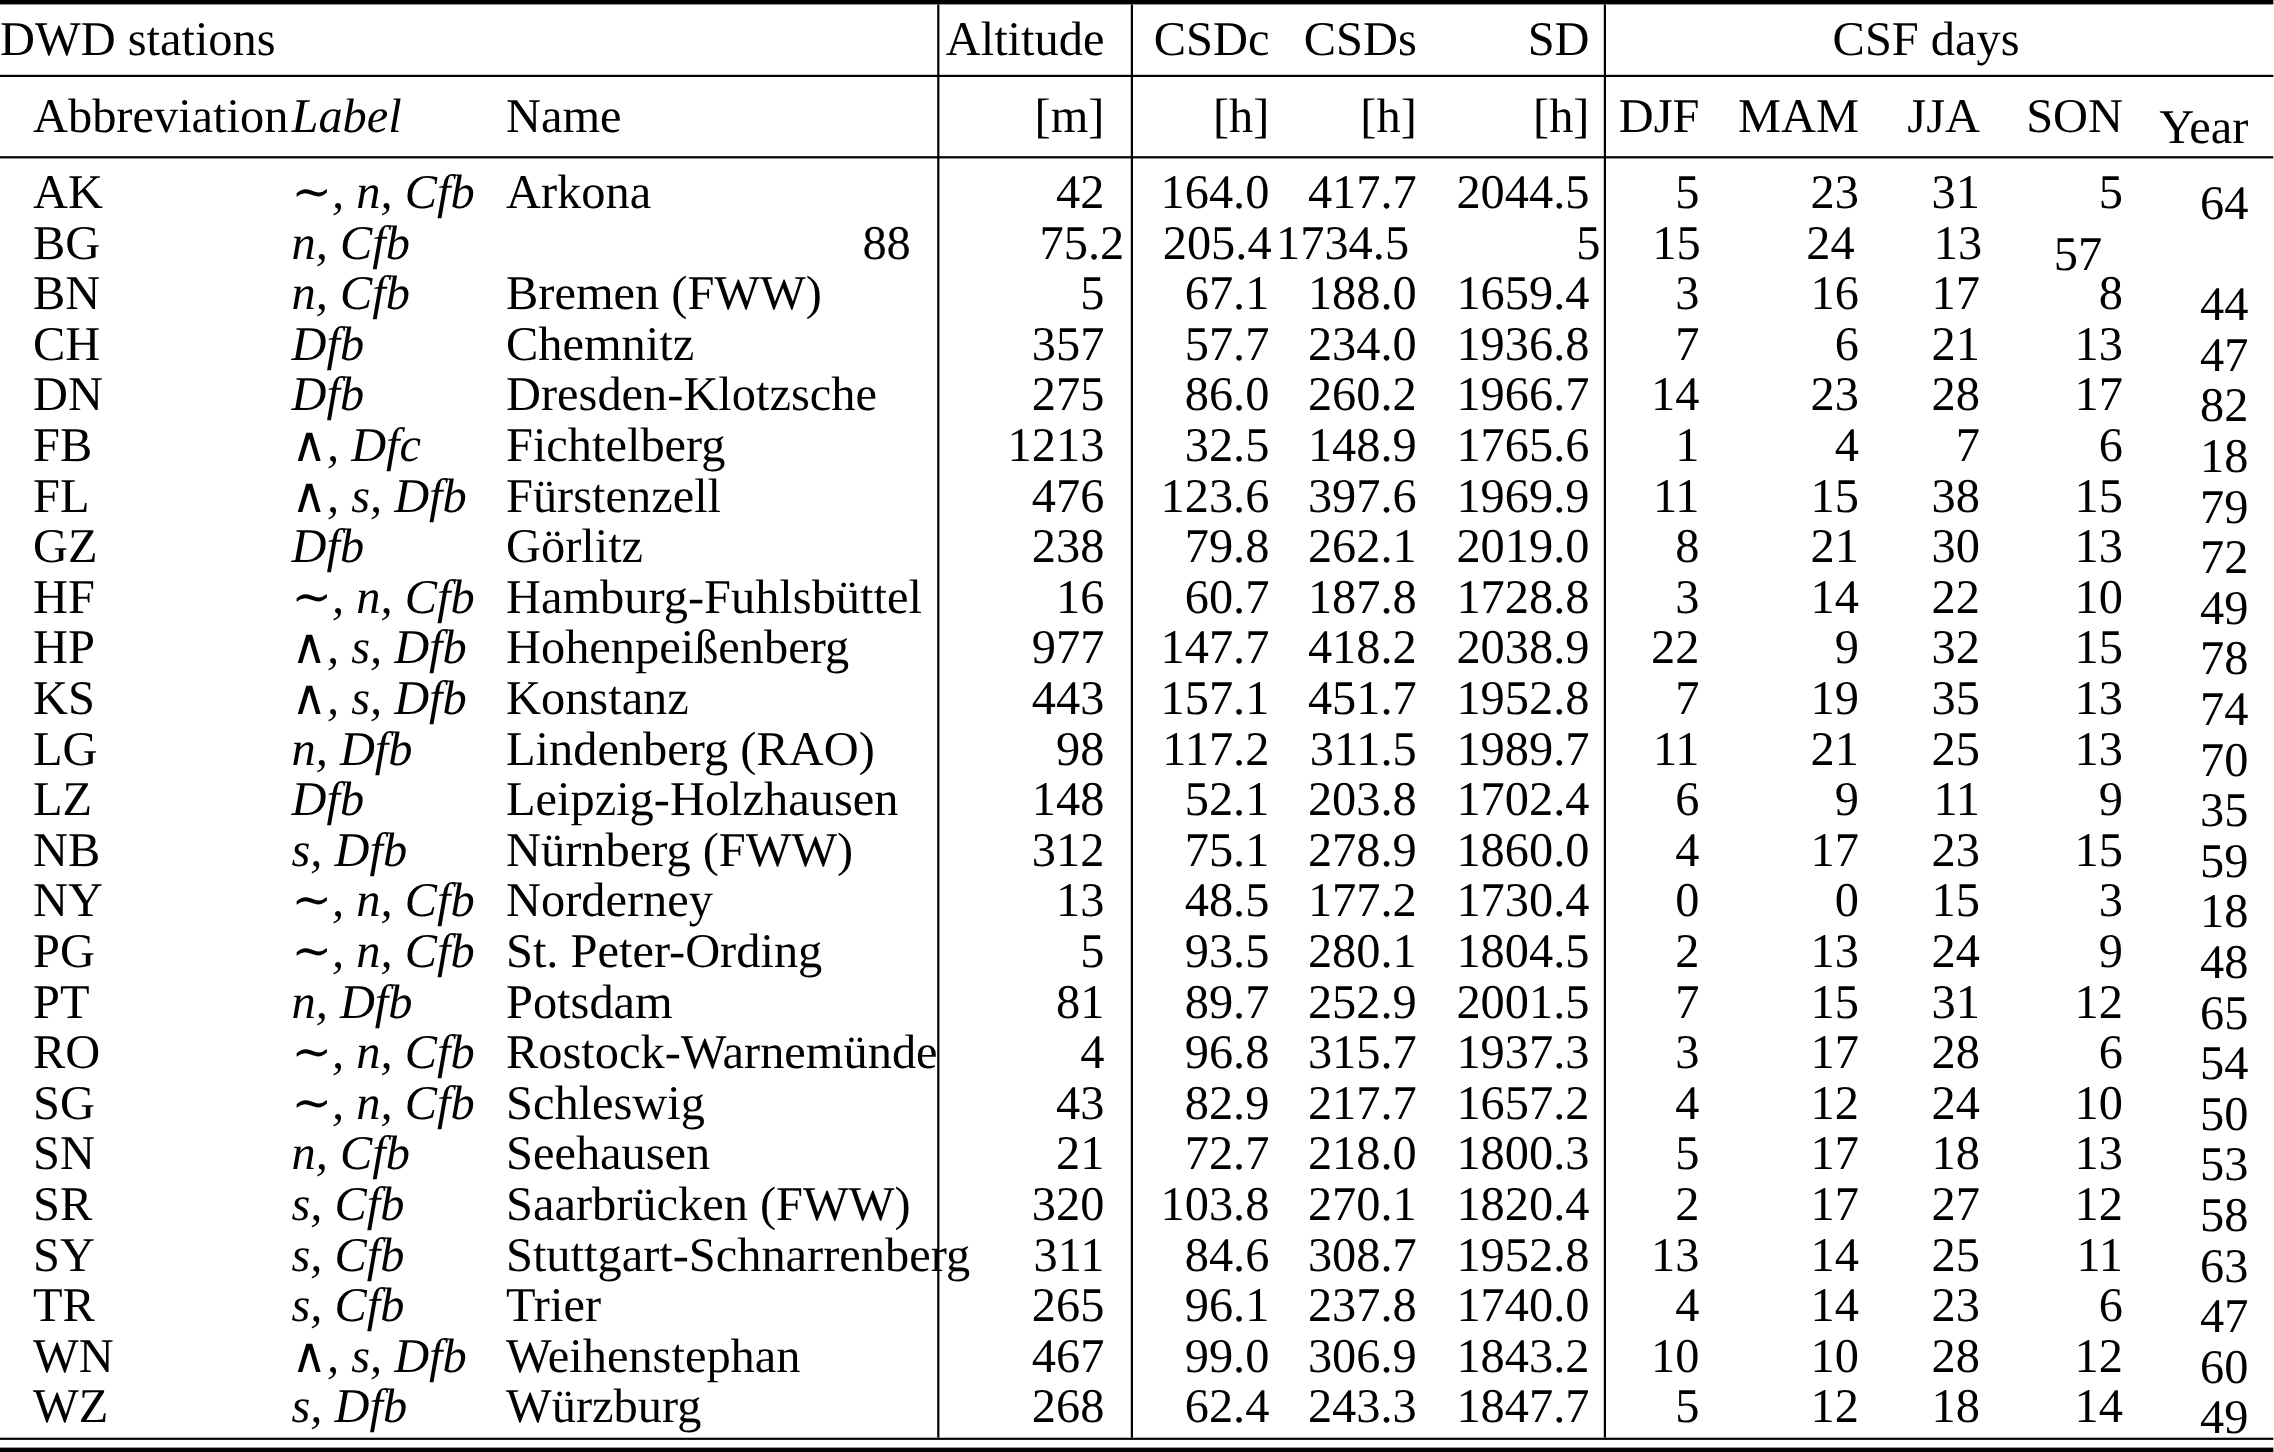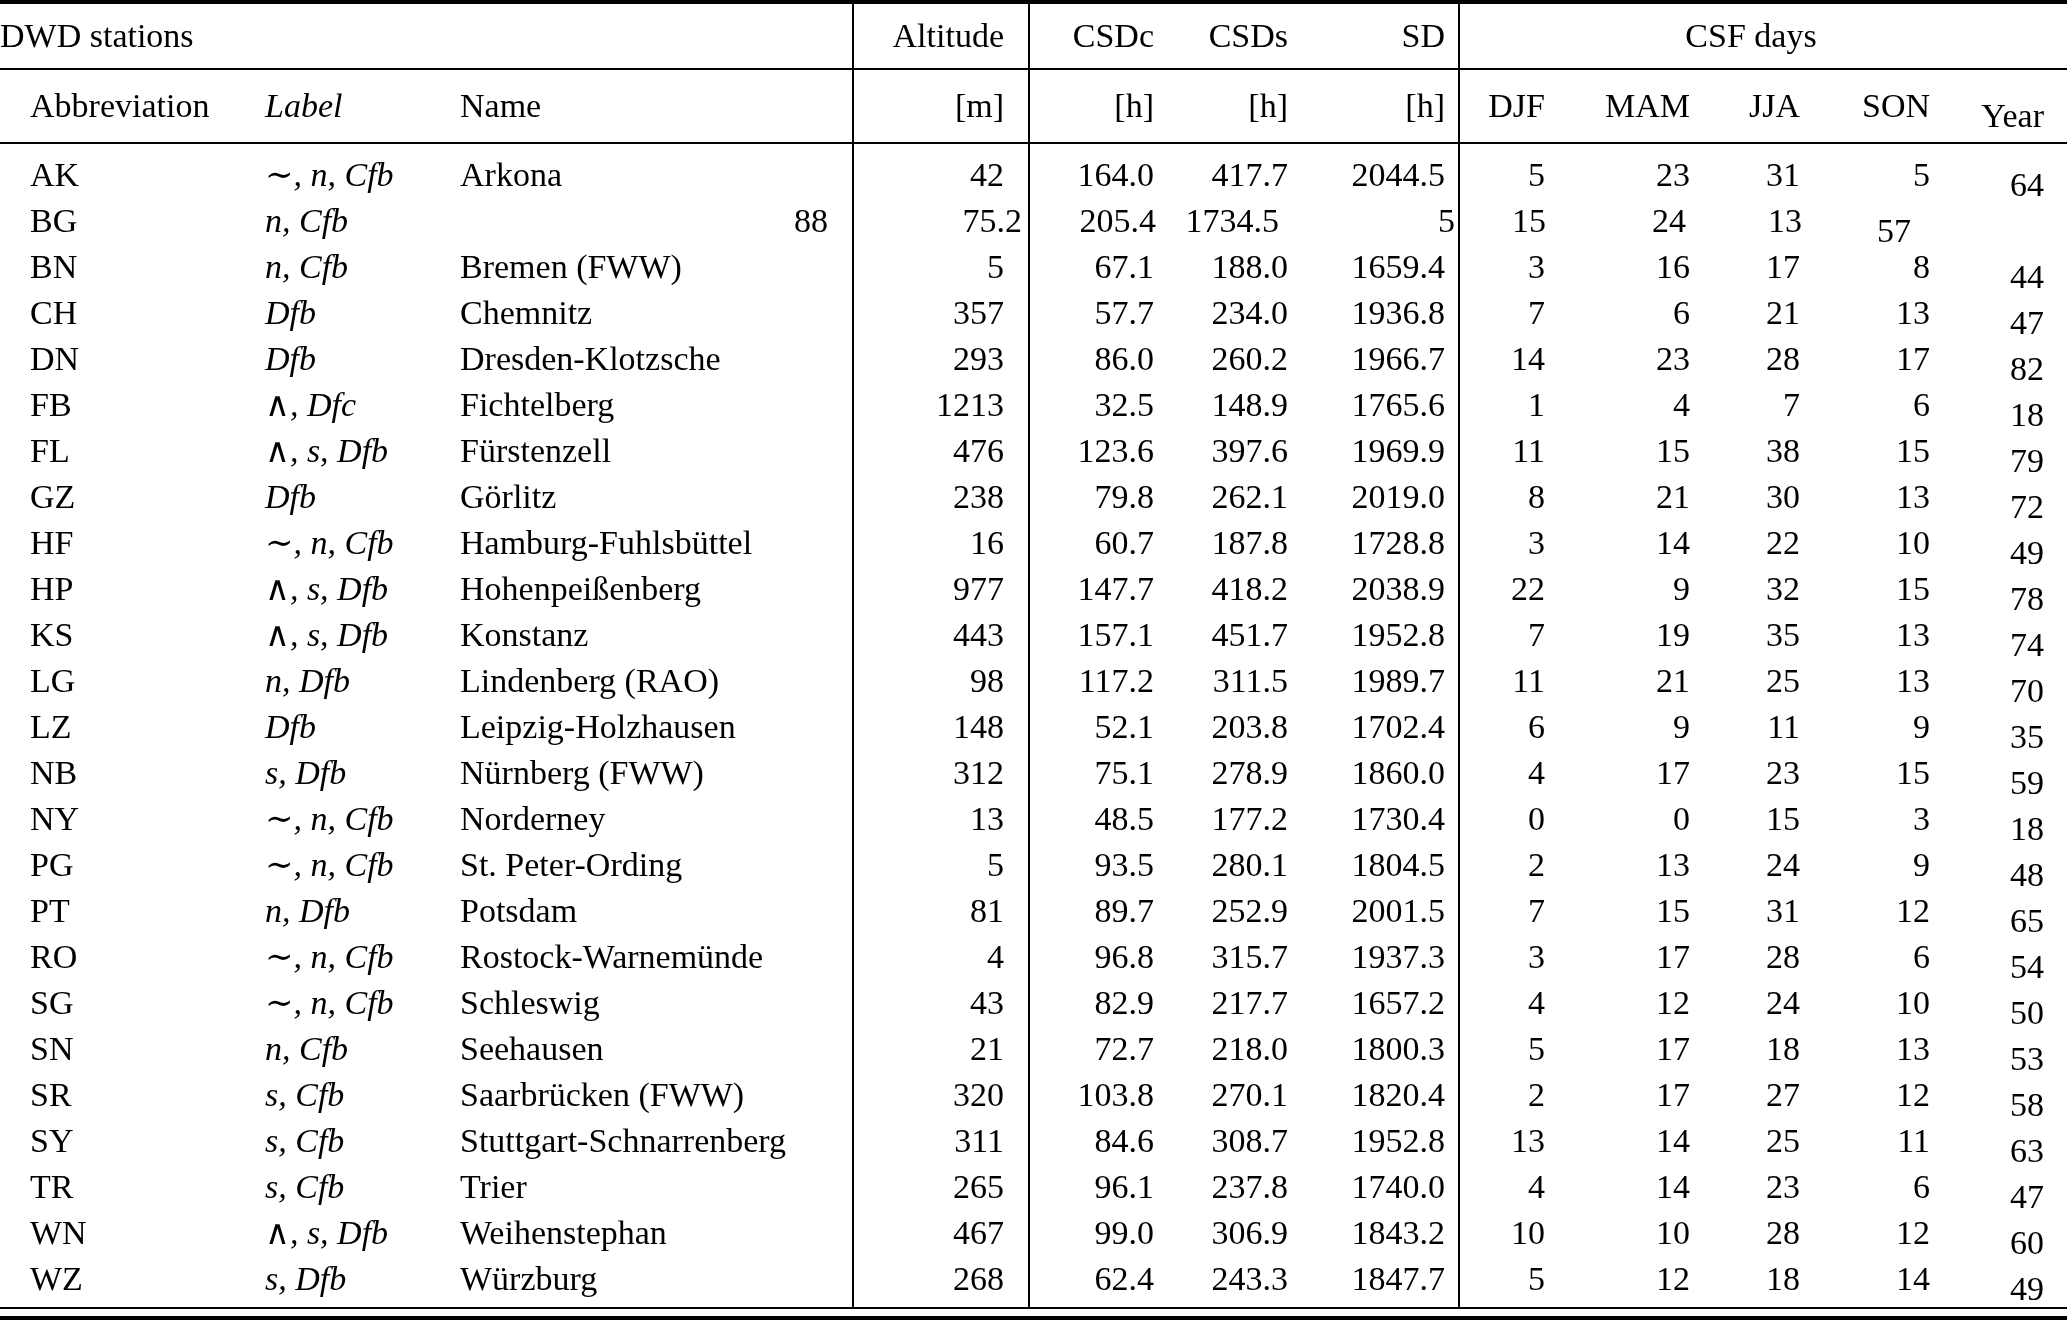--- a/index.html
+++ b/index.html
@@ -2,21 +2,21 @@
 <html><head>
 <meta charset="utf-8">
 <style>
   html,body{margin:0;padding:0;background:#ffffff;}
   #page{
     position:relative;
     width:2067px;height:1320px;
     background:#ffffff;
     color:#000000;
     font-family:"Liberation Serif","DejaVu Serif",serif;
-    font-size:34px;
+    font-size:44px;
     overflow:hidden;
   }
   .grid{
     display:grid;
     grid-template-columns:265px 195px 392px 176px 132px 132px 166px 90px 144px 114px 128px 133px;
     width:2067px;
   }
   .cell{white-space:nowrap;overflow:visible;}
   .c-abbr{padding-left:30px;text-align:left;}
   .c-label{text-align:left;font-style:italic;}
@@ -144,21 +144,21 @@
       <div class="cell c-mam num">6</div>
       <div class="cell c-jja num">21</div>
       <div class="cell c-son num">13</div>
       <div class="cell c-year num">47</div>
     </div>
 
     <div class="grid trow">
       <div class="cell c-abbr">DN</div>
       <div class="cell c-label">Dfb</div>
       <div class="cell c-name">Dresden-Klotzsche</div>
-      <div class="cell c-alt num">293</div>
+      <div class="cell c-alt num">275</div>
       <div class="cell c-csdc num">86.0</div>
       <div class="cell c-csds num">260.2</div>
       <div class="cell c-sd num">1966.7</div>
       <div class="cell c-djf num">14</div>
       <div class="cell c-mam num">23</div>
       <div class="cell c-jja num">28</div>
       <div class="cell c-son num">17</div>
       <div class="cell c-year num">82</div>
     </div>
 

